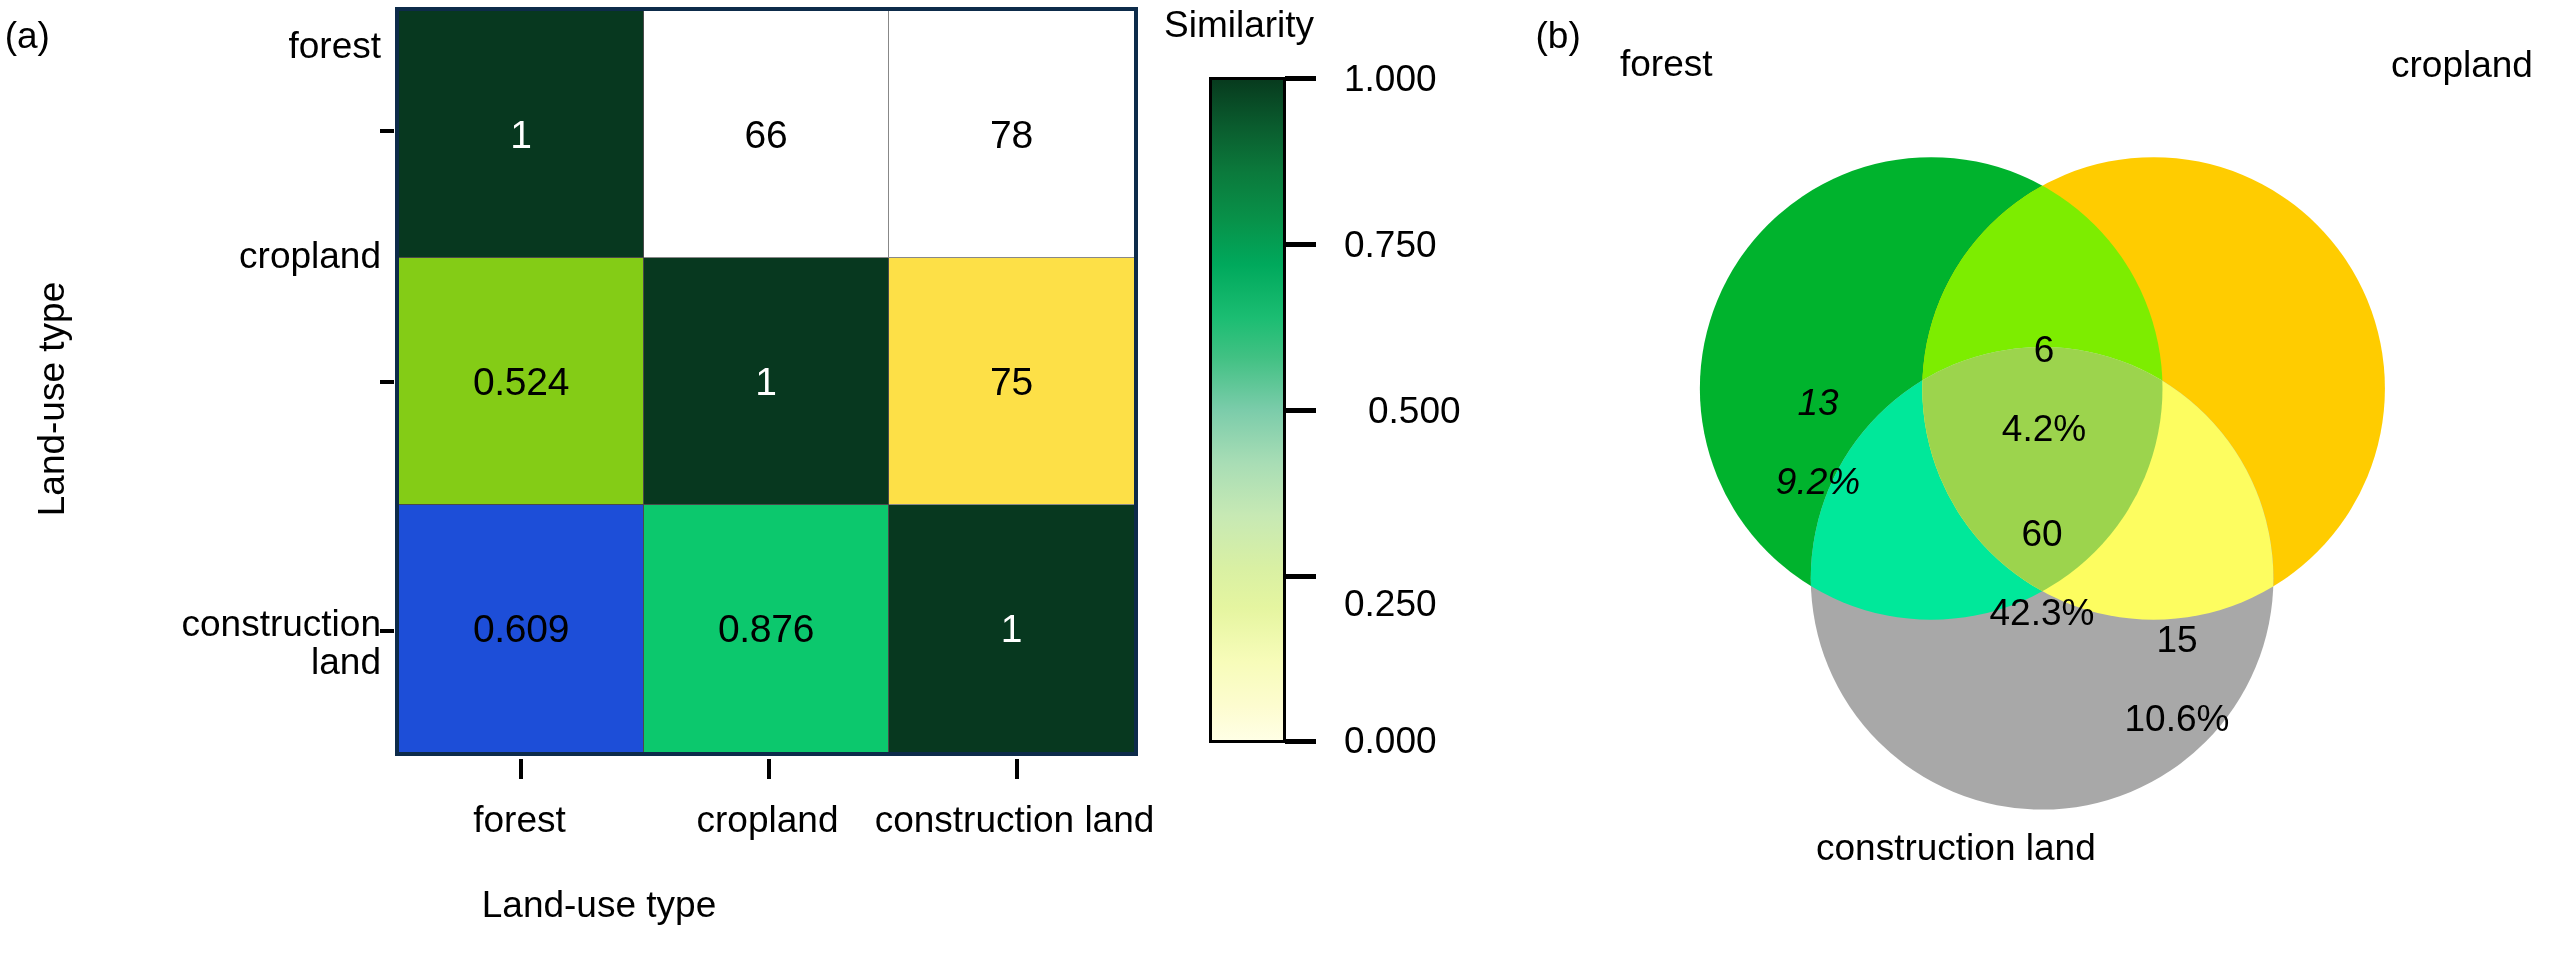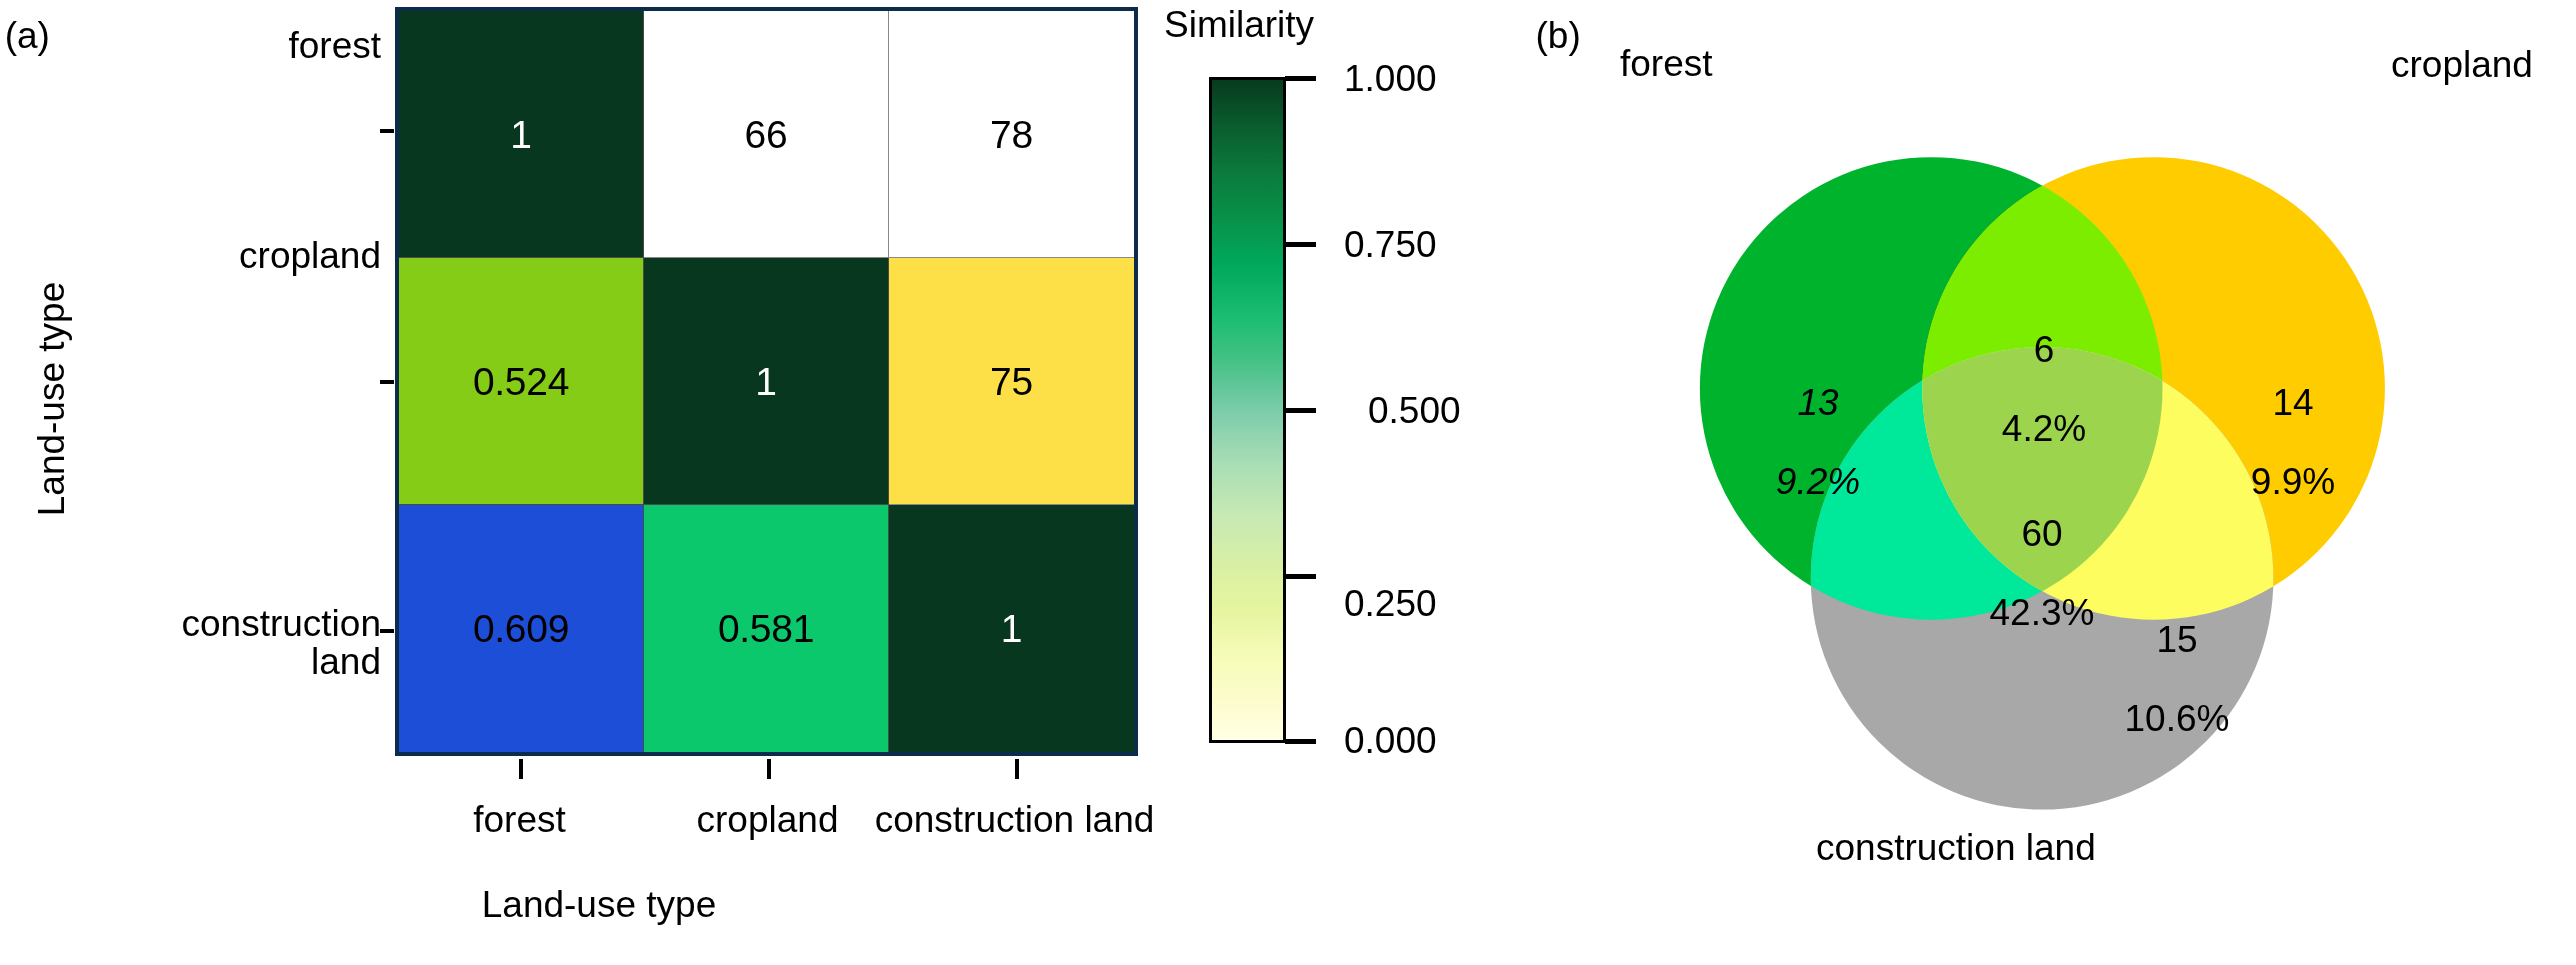--- a/index.html
+++ b/index.html
@@ -217,21 +217,21 @@
         <span class="hm-val light">1</span>
       </div>
       <div class="hm-cell blank last-col" style="background:#fde047; border-right:none;">
         <span class="hm-val dark">75</span>
       </div>
 
       <div class="hm-cell last-row" style="background:#1d4ed8; border-bottom:none;">
         <span class="hm-val dark">0.609</span>
       </div>
       <div class="hm-cell last-row" style="background:#0cc86d; border-bottom:none;">
-        <span class="hm-val dark">0.581</span>
+        <span class="hm-val dark">0.876</span>
       </div>
       <div class="hm-cell last-row last-col" style="background:#07381f; border-bottom:none; border-right:none;">
         <span class="hm-val light">1</span>
       </div>
 
     </div>
   </div>
 
   <span class="xtick-mark" style="left:519px; top:759px;"></span>
   <span class="xtick-mark" style="left:767px; top:759px;"></span>
@@ -307,24 +307,20 @@
   <div class="venn-num nosel" style="left:234px; top:344px; width:154px;font-style:italic;">
     <span>13</span><br>
     <span>9.2%</span>
   </div>
 
   <div class="venn-num nosel" style="left:460px; top:291px; width:154px;">
     <span>6</span><br>
     <span>4.2%</span>
   </div>
 
-  <div class="venn-num nosel" style="left:709px; top:344px; width:154px;">
-    <span>14</span><br>
-    <span>9.9%</span>
-  </div>
 
 
   <div class="venn-num nosel" style="left:449px; top:475px; width:172px;">
     <span>60</span><br>
     <span>42.3%</span>
   </div>
 
   <div class="venn-num nosel" style="left:584px; top:581px; width:172px;">
     <span>15</span><br>
     <span>10.6%</span>

